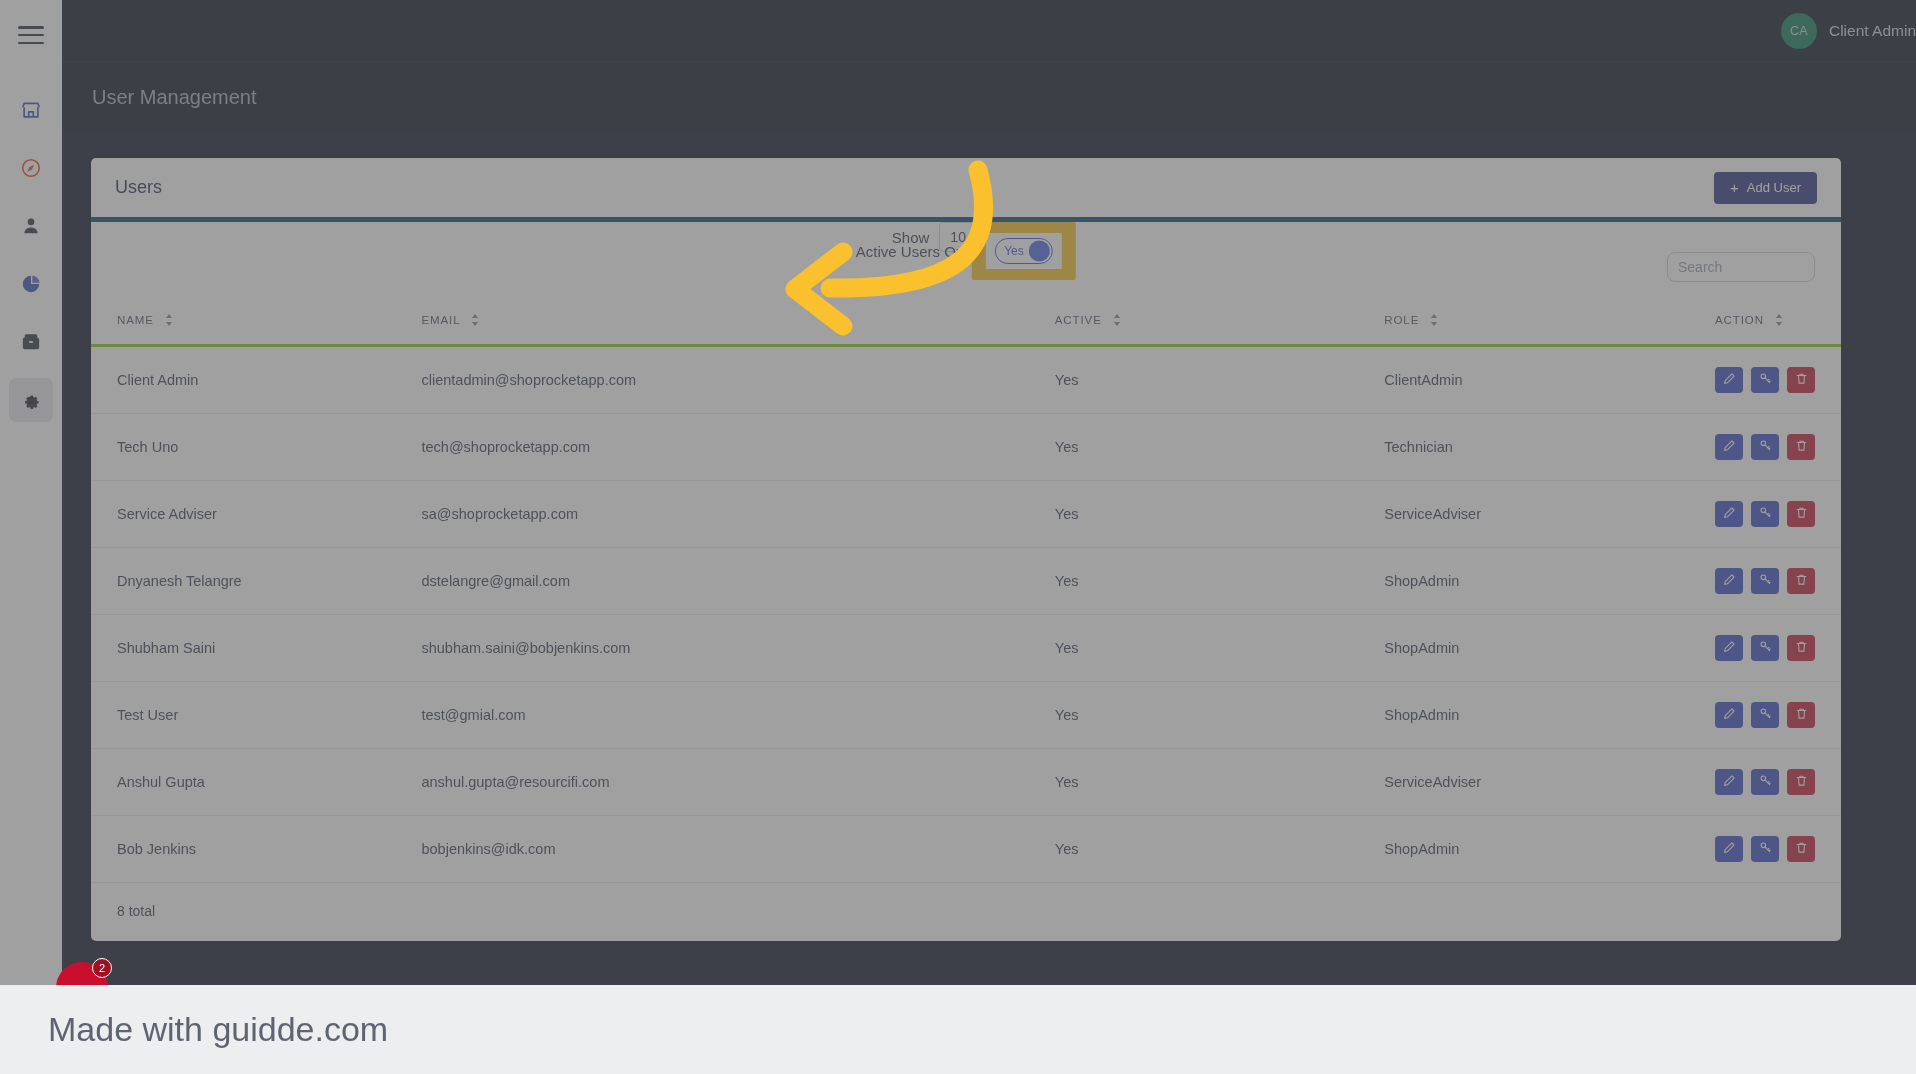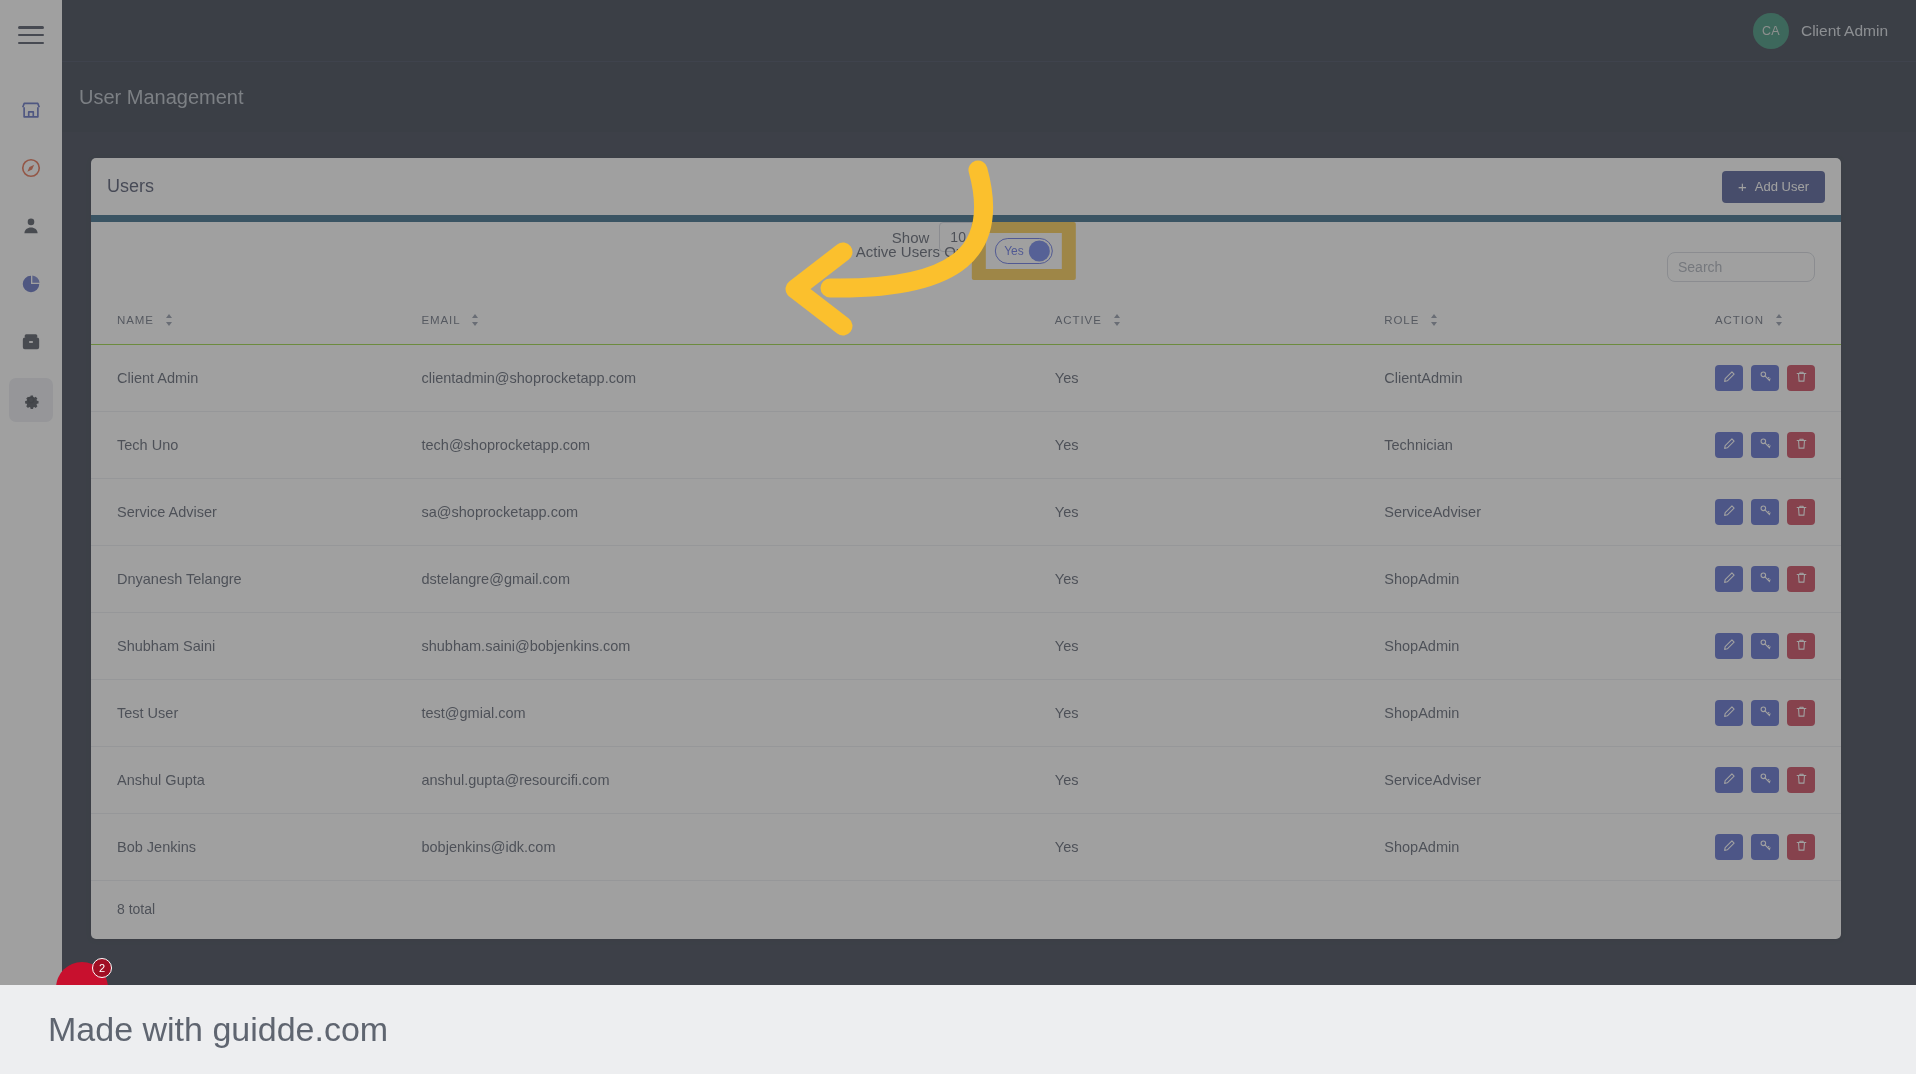--- a/index.html
+++ b/index.html
@@ -37,53 +37,52 @@
     cursor: pointer;
   }
   .nav-item.active { background: #e6e8ee; }
   .nav-item svg { display:block; }
 
   
   #topbar {
     position: absolute; left: 62px; top: 0; right: 0; height: 62px;
     background: #101829;
     display: flex; align-items: center; justify-content: flex-end;
-    padding-right: 28px;
     border-bottom: 1px solid #18223a;
     z-index: 2;
   }
   .user-chip { display: flex; align-items: center; gap: 12px; cursor: pointer; }
   .avatar {
     width: 36px; height: 36px; border-radius: 50%;
     background: #157a5d; color: #cfd6d3;
     display: flex; align-items: center; justify-content: center;
     font-size: 12.5px; letter-spacing: .4px;
   }
   .user-name { color: #cfd6de; font-size: 15.5px; }
 
   
   #page-header {
-    position: absolute; left: 49px; top: 62px; right: 0; height: 70px;
+    position: absolute; left: 62px; top: 62px; right: 0; height: 70px;
     background: #101829;
     display: flex; align-items: center; padding-left: 30px;
     z-index: 1;
   }
   #page-header .title { color: #a9b2bd; font-size: 20px; }
 
   
   #card {
     position: absolute; left: 91px; top: 158px; width: 1750px;
     background: #ffffff;
     border-radius: 5px;
     box-shadow: 0 1px 4px rgba(0,0,0,.25);
     overflow: hidden;
   }
   .card-head {
     height: 64px; display: flex; align-items: center; justify-content: space-between;
-    padding: 0 16px; border-bottom: 7px solid #0c4a6e;
+    padding: 0 24px; border-bottom: 5px solid #0c4a6e;
   }
   .card-title { font-size: 18px; color: #2b3350; }
   .btn-add {
     background: #2c3b80; color: #fff; border: none;
     height: 32px; padding: 0 16px; border-radius: 4px;
     font-size: 13px; display: flex; align-items: center; gap: 8px;
     cursor: pointer; font-family: inherit;
   }
   .btn-add .plus { font-size: 15px; line-height: 1; }
 
@@ -130,21 +129,21 @@
     padding: 0 10px; font-size: 14px; color: #3b4252;
     font-family: inherit; outline: none; background:#fff;
   }
   .search-input::placeholder { color: #9aa0ac; }
 
   
   table { width: 100%; border-collapse: collapse; }
   thead th {
     text-align: left; font-size: 11.5px; letter-spacing: .9px;
     color: #4e5668; font-weight: 400; text-transform: uppercase;
-    padding: 10px 0 16px 0; border-bottom: 1px solid #84cc16;
+    padding: 10px 0 16px 0; border-bottom: 3px solid #84cc16;
     cursor: pointer; white-space: nowrap;
   }
   thead th .sort { display:inline-block; margin-left: 7px; vertical-align: middle; }
   tbody td {
     font-size: 14.5px; color: #3c4455; padding: 20px 0;
     border-bottom: 1px solid #e8eaee;
   }
   .c-name  { width: 340px; padding-left: 26px !important; }
   .c-email { width: 650px; }
   .c-active{ width: 340px; }

